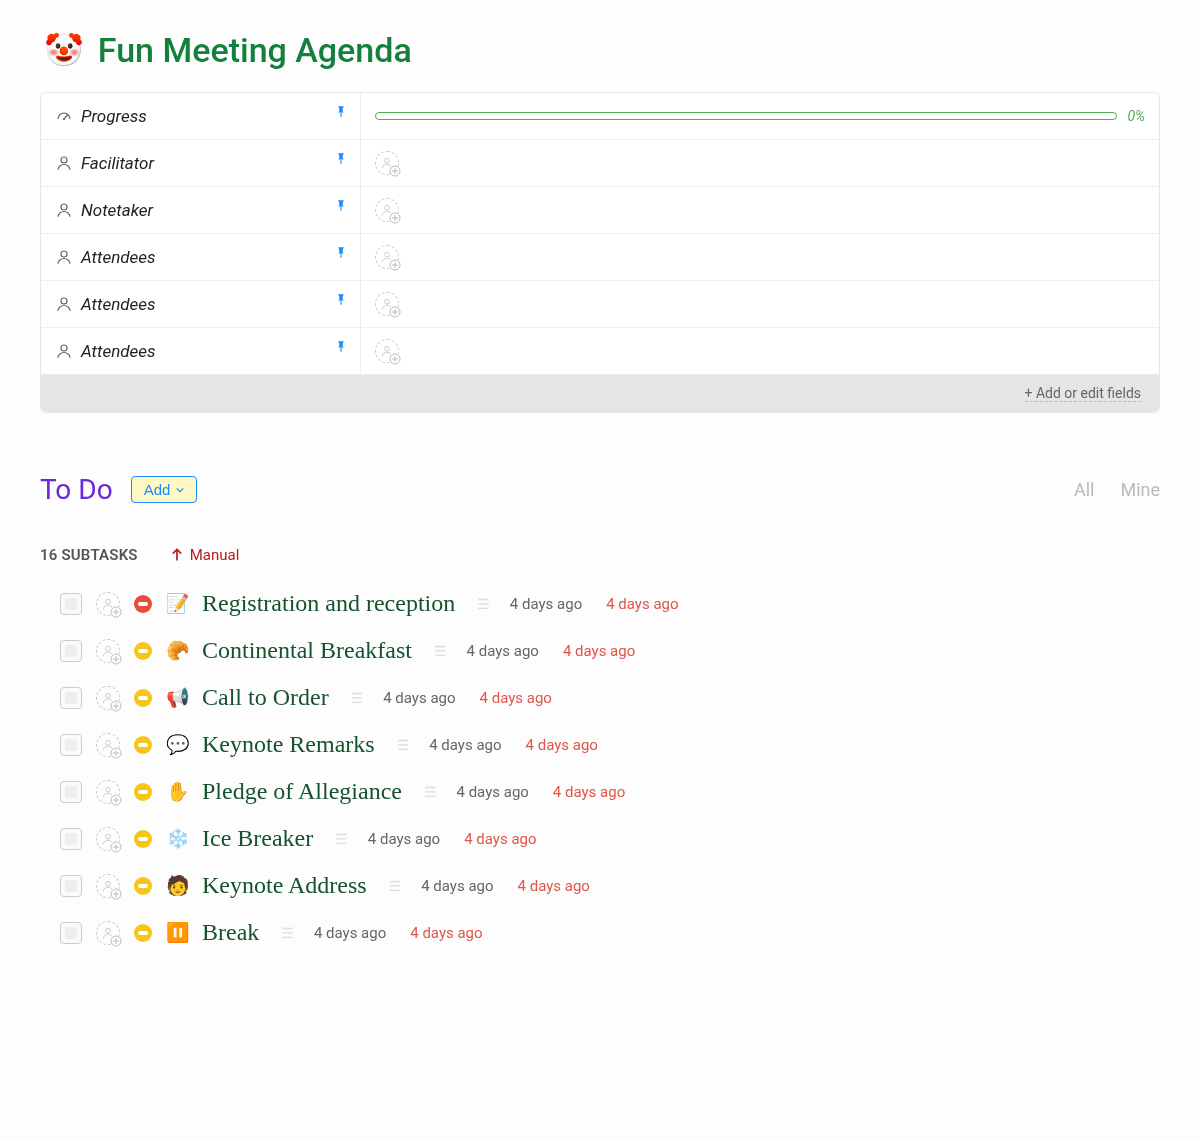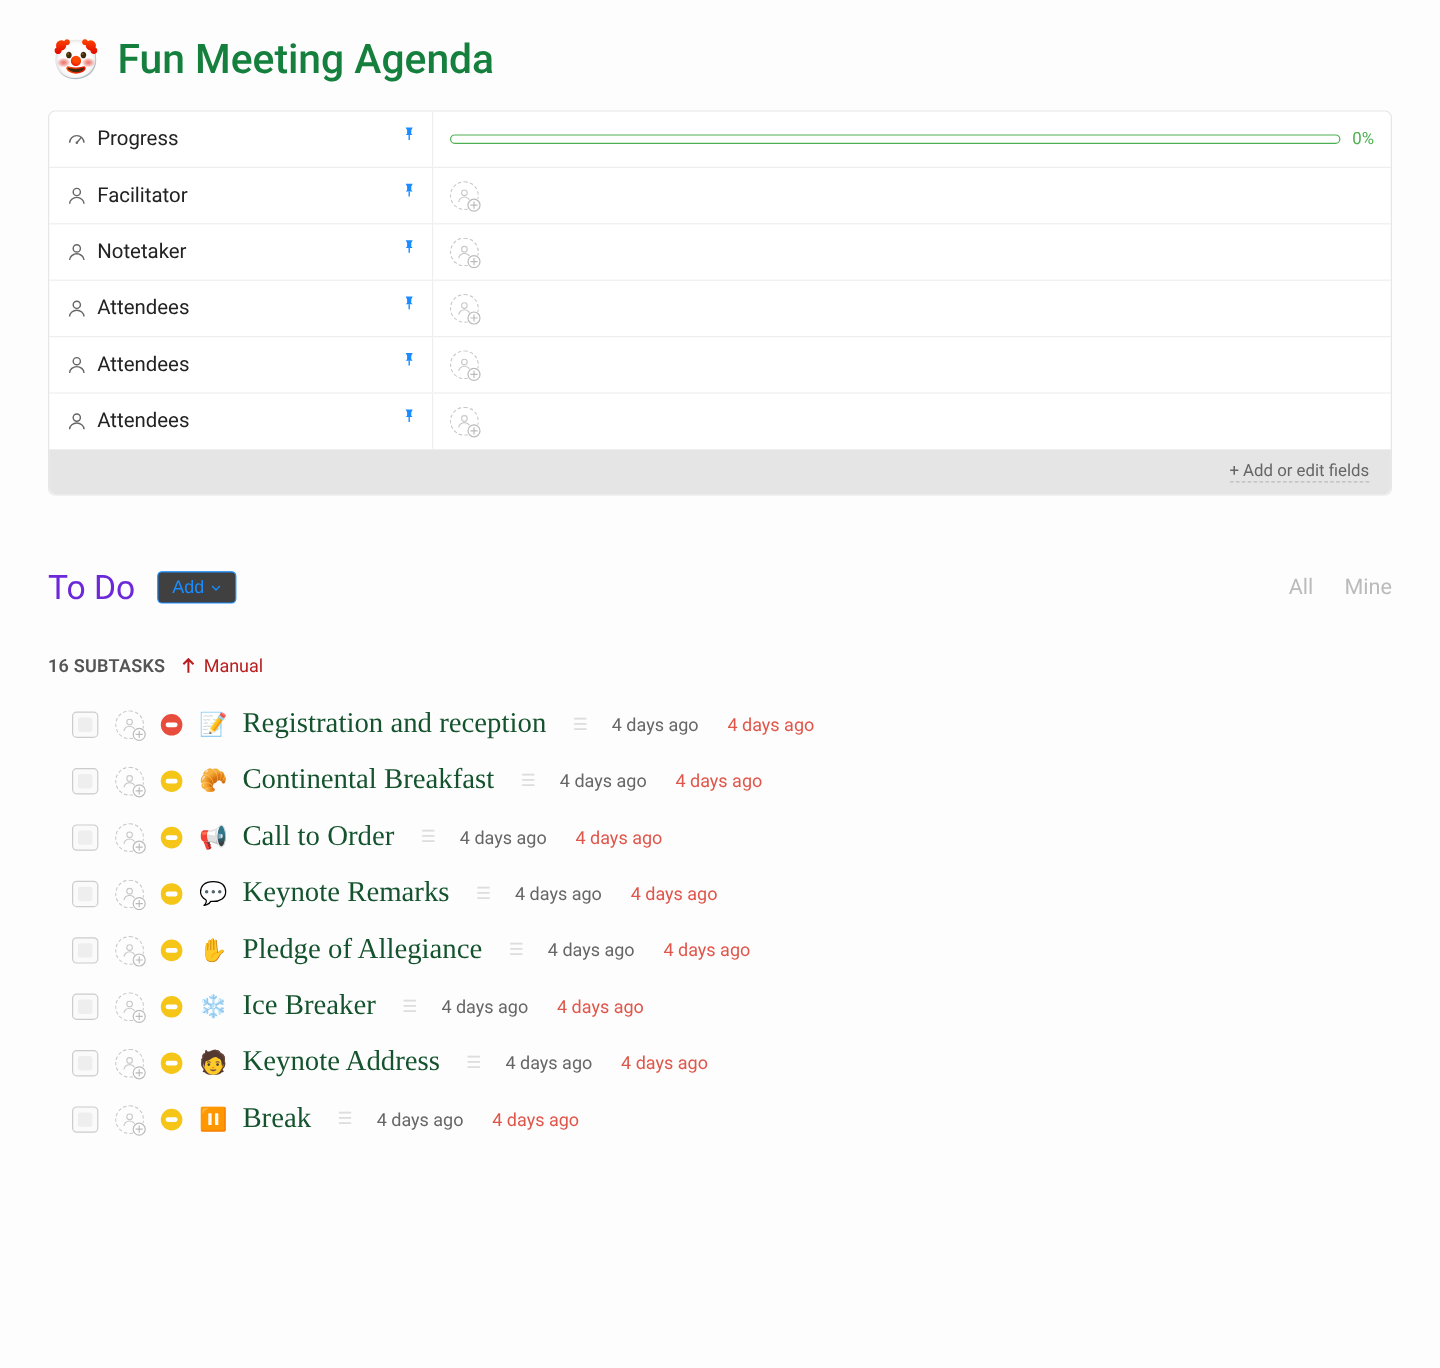--- a/index.html
+++ b/index.html
@@ -32,20 +32,21 @@
   
   .fields-panel {
     border: 1px solid #e6e6e6;
     border-radius: 6px;
     background: #fff;
   }
   .field-row {
     display: flex;
     border-top: 1px solid #eee;
     min-height: 46px;
+    font-style: italic;
   }
   .field-row:first-child { border-top: none; }
   .field-key {
     width: 320px;
     display: flex;
     align-items: center;
     padding: 10px 14px;
     position: relative;
     border-right: 1px solid #eee;
     min-height: 46px;
@@ -145,42 +146,42 @@
   }
   .todo-title {
     font-size: 28px;
     color: #6d28d9;
     font-weight: 400;
     margin-right: 18px;
   }
   .add-btn {
     border: 1px solid #1a8cff;
     color: #1a8cff;
-    background: #404040;
+    background: #fef9c3;
     border-radius: 4px;
     font-size: 15px;
     padding: 4px 12px;
     cursor: pointer;
     display: inline-flex;
     align-items: center;
     gap: 6px;
   }
   .caret {
     width: 8px; height: 8px;
   }
   .spacer { flex: 1; }
   .filter-link {
     font-size: 18px;
     color: #bbb;
     margin-left: 26px;
     cursor: pointer;
   }
   .subtasks-bar {
     display: flex;
-    gap: 12px;
+    gap: 32px;
     margin-bottom: 26px;
     color: #888;
     font-size: 15px;
   }
   .subtasks-count {
     color: #555;
     font-weight: 600;
     letter-spacing: .2px;
   }
   .manual {

